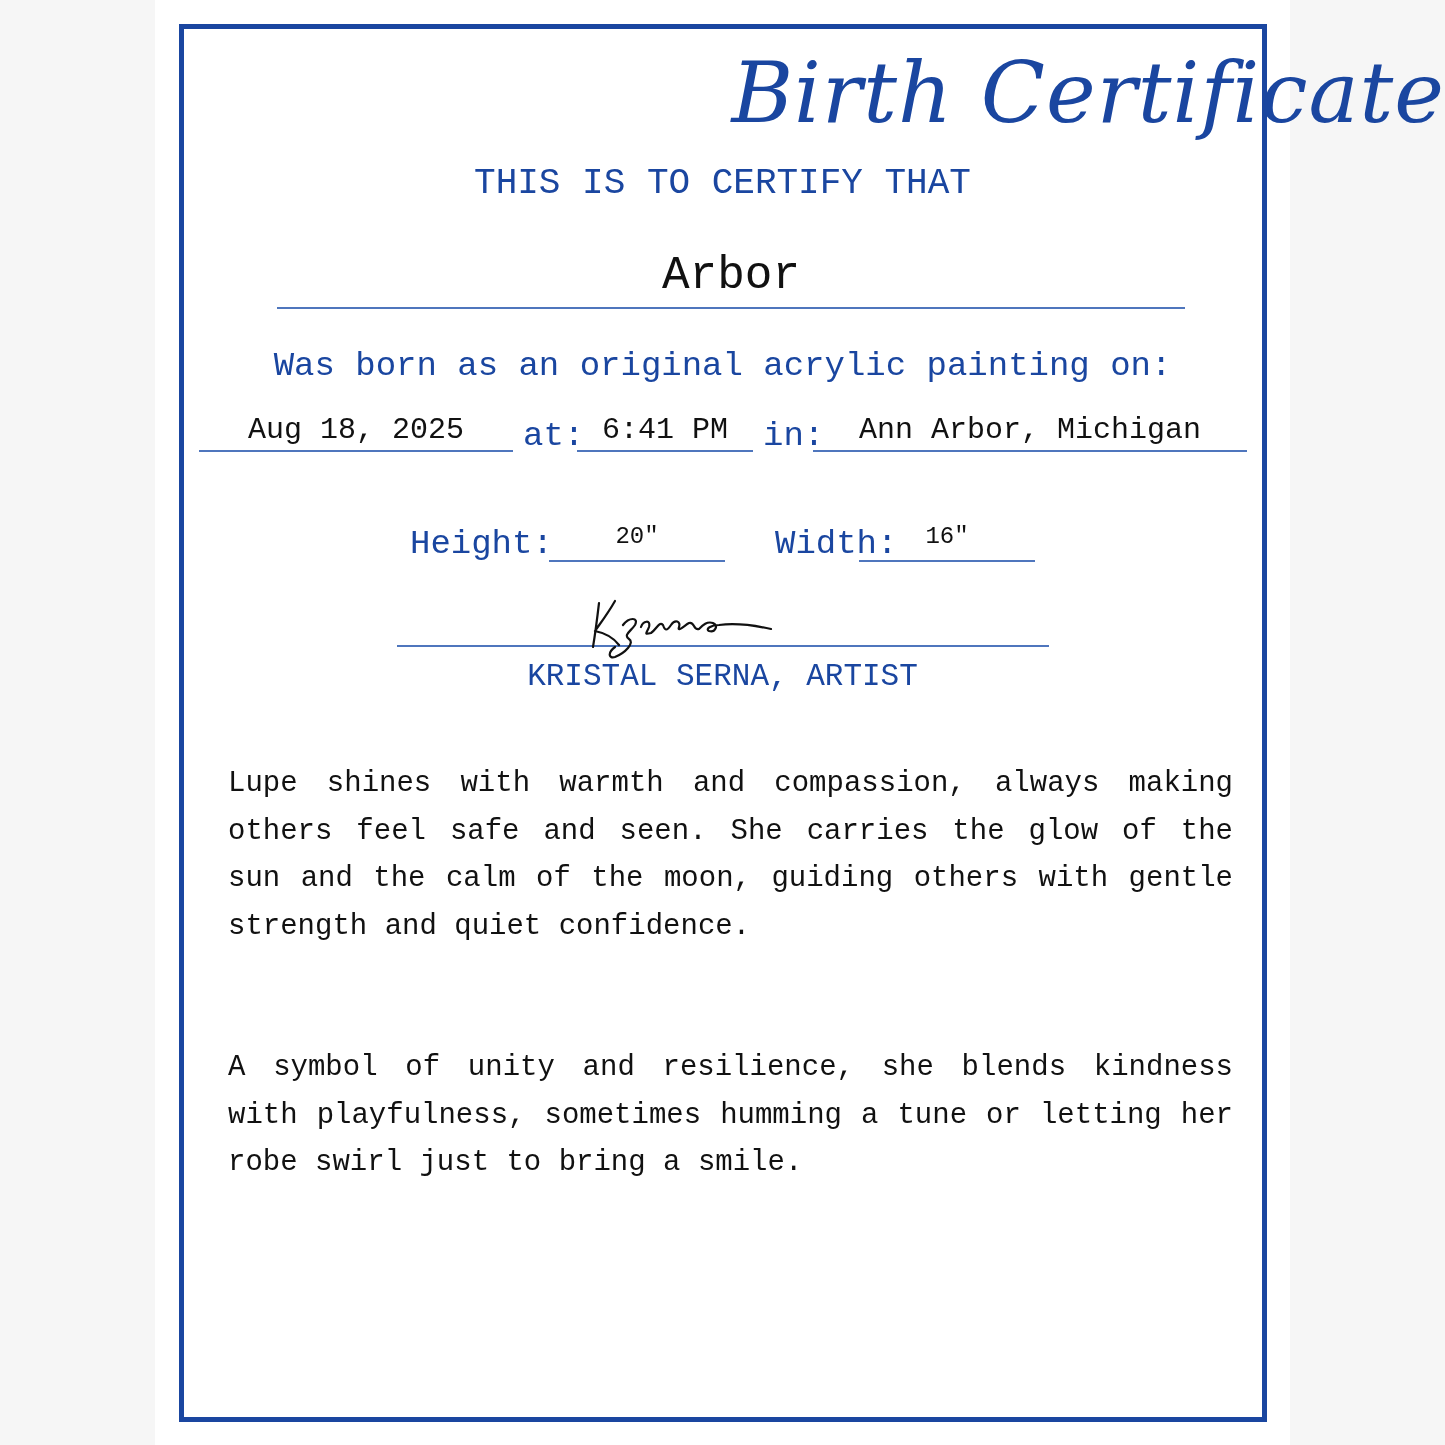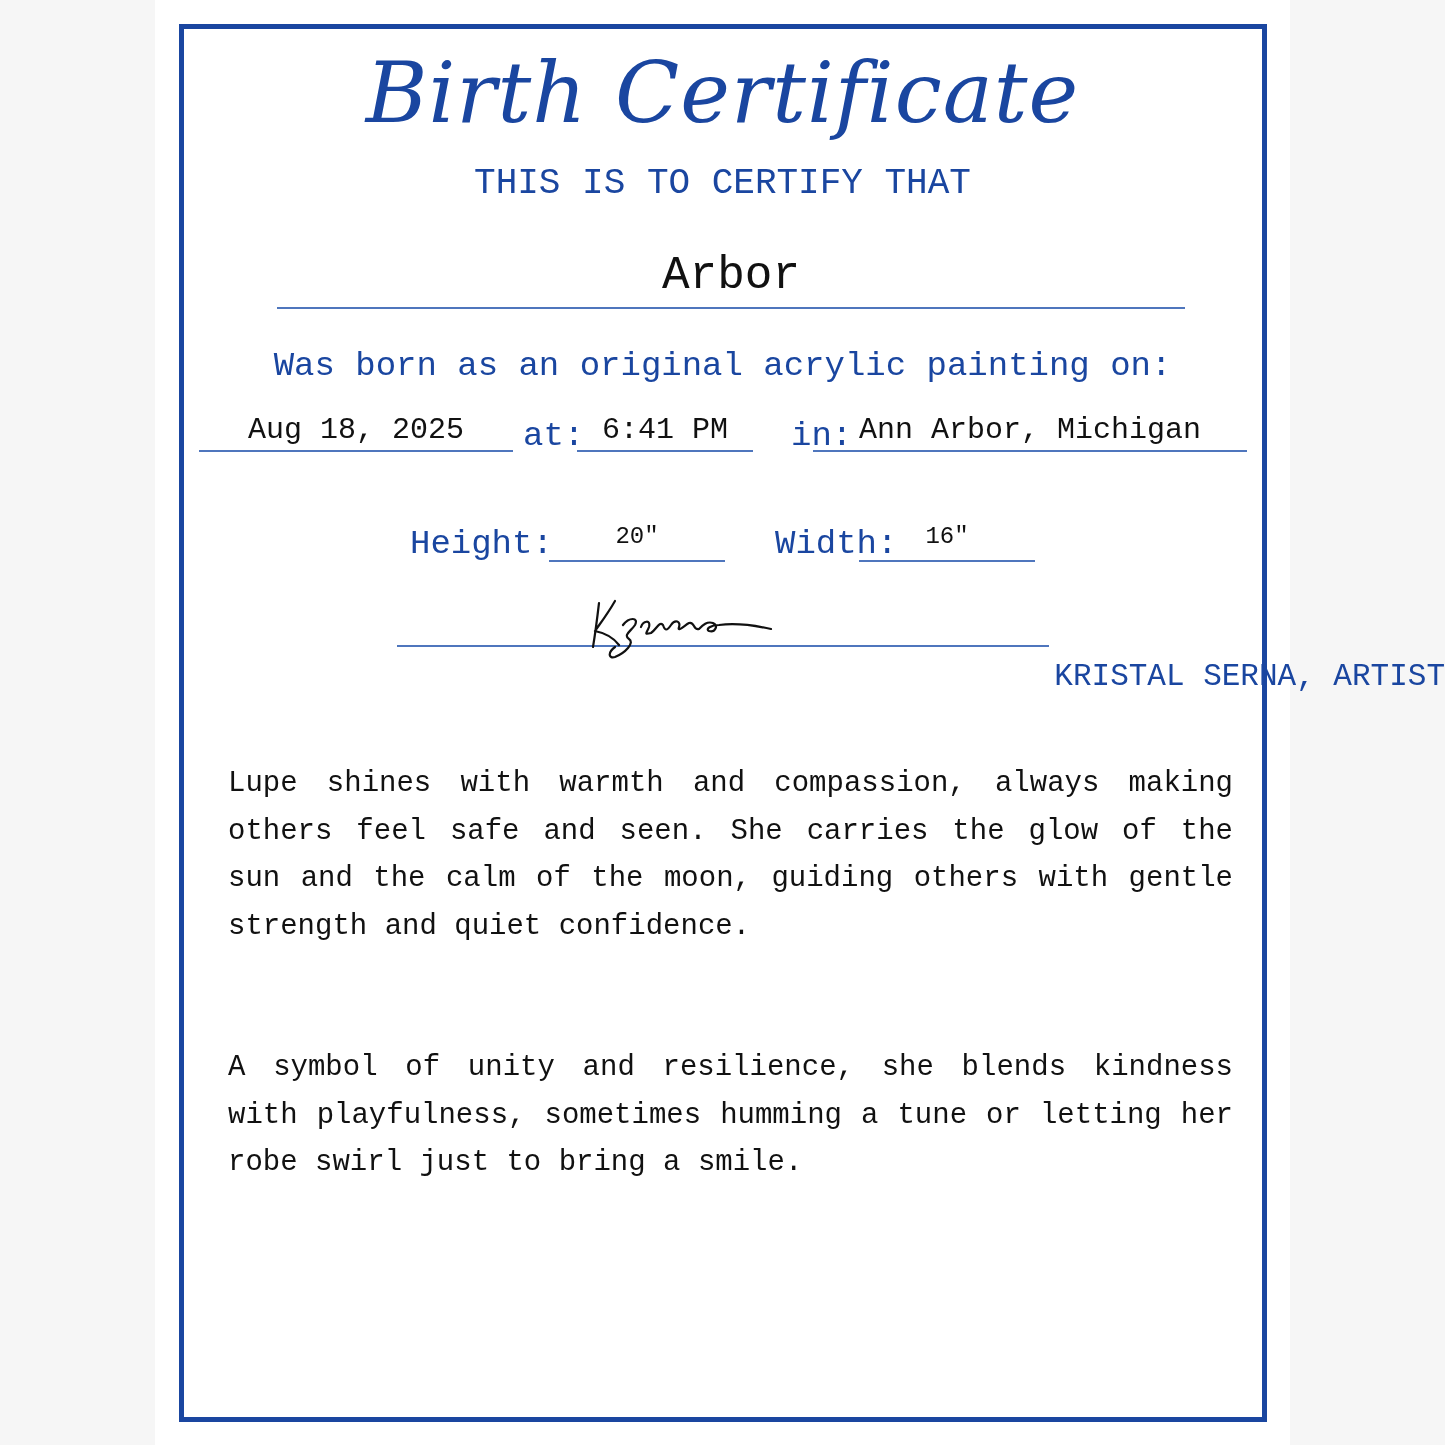--- a/index.html
+++ b/index.html
@@ -28,21 +28,21 @@
       background: #ffffff;
     }
     .blue { color: #1a46a0; }
     .sans { font-family: Liberation Mono, monospace; }
     .mono { font-family: "Liberation Mono", "DejaVu Sans Mono", monospace; color: #111; }
 
     .title {
       position: absolute;
       left: 0; width: 1445px;
       top: 28px;
-      text-align: center;
+      text-align: right;
       font-family: "DejaVu Serif", "Liberation Serif", serif;
       font-style: italic;
       font-size: 84px;
       letter-spacing: 1px;
       color: #1a46a0;
       line-height: 130px;
     }
     .subtitle {
       position: absolute;
       left: 0; width: 1445px;
@@ -97,21 +97,21 @@
       position: absolute;
       left: 585px;
       top: 595px;
       width: 190px;
       height: 70px;
     }
     .artist {
       position: absolute;
       left: 0; width: 1445px;
       top: 658px;
-      text-align: right;
+      text-align: center;
       font-size: 31px;
       line-height: 38px;
     }
     .para {
       position: absolute;
       left: 220px;
       width: 1005px;
       font-size: 29px;
       line-height: 47.5px;
       text-align: justify;
@@ -133,21 +133,21 @@
 
 <div class="born sans blue">Was born as an original acrylic painting on:</div>
 
 <div class="field" style="left:199px; top:412px; width:314px;">
   <span class="mono">Aug 18, 2025</span>
 </div>
 <div class="flabel sans blue" style="left:523px; top:416px;">at:</div>
 <div class="field" style="left:577px; top:412px; width:176px;">
   <span class="mono">6:41 PM</span>
 </div>
-<div class="flabel sans blue" style="left:763px; top:416px;margin-left:28px;">in:</div>
+<div class="flabel sans blue" style="left:763px; top:416px;">in:</div>
 <div class="field" style="left:813px; top:412px; width:434px;">
   <span class="mono">Ann Arbor, Michigan</span>
 </div>
 
 <div class="flabel sans blue" style="left:410px; top:524px;">Height:</div>
 <div class="field small-field" style="left:549px; top:522px; width:176px;">
   <span class="mono">20"</span>
 </div>
 <div class="flabel sans blue" style="left:735px; top:524px;margin-left:40px;">Width:</div>
 <div class="field small-field" style="left:859px; top:522px; width:176px;">

